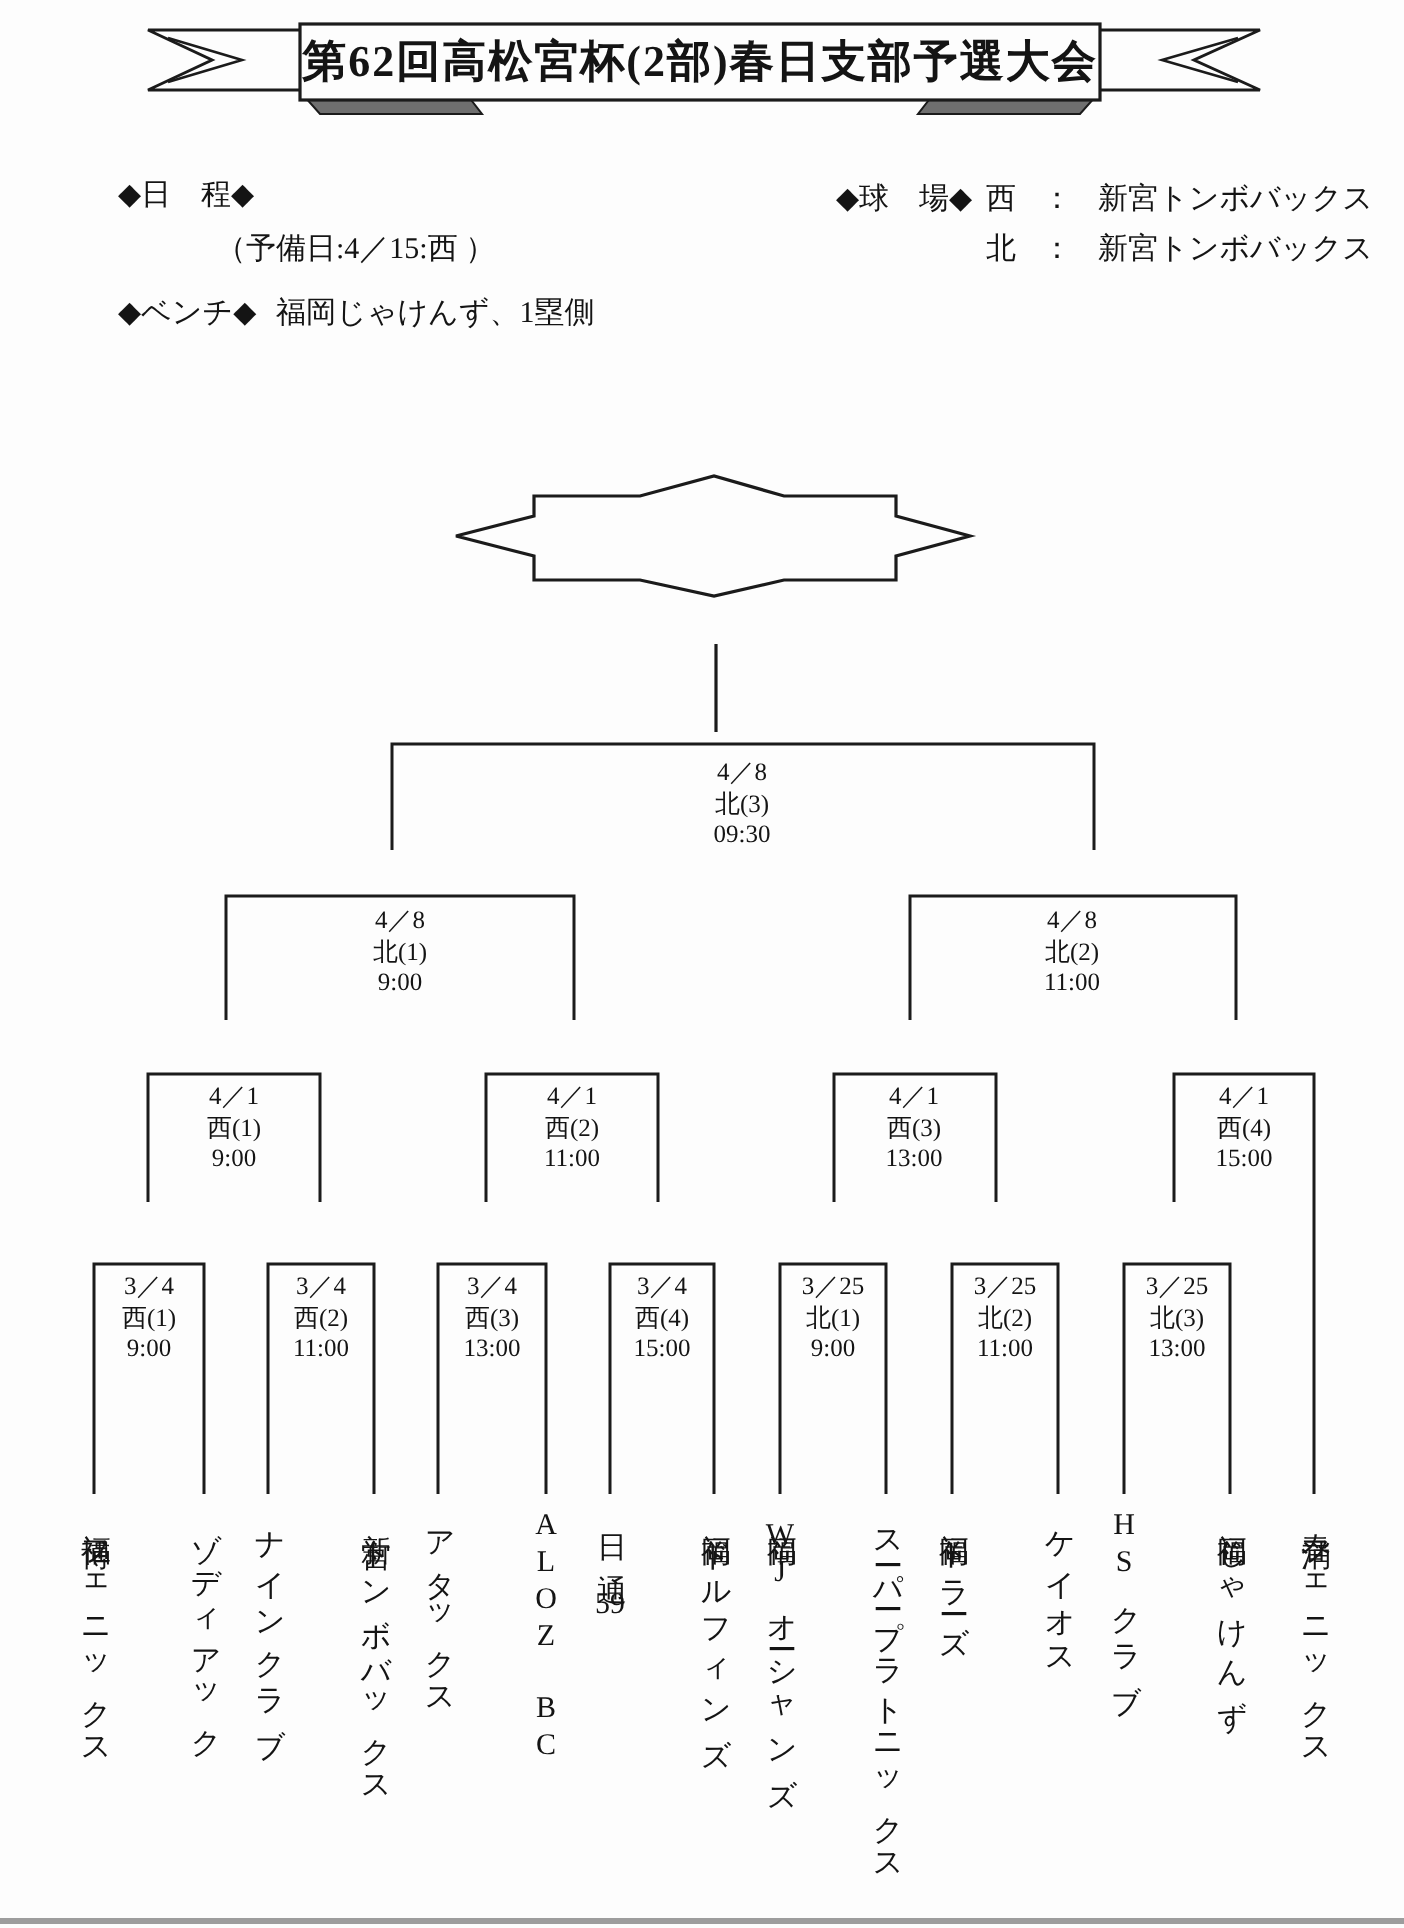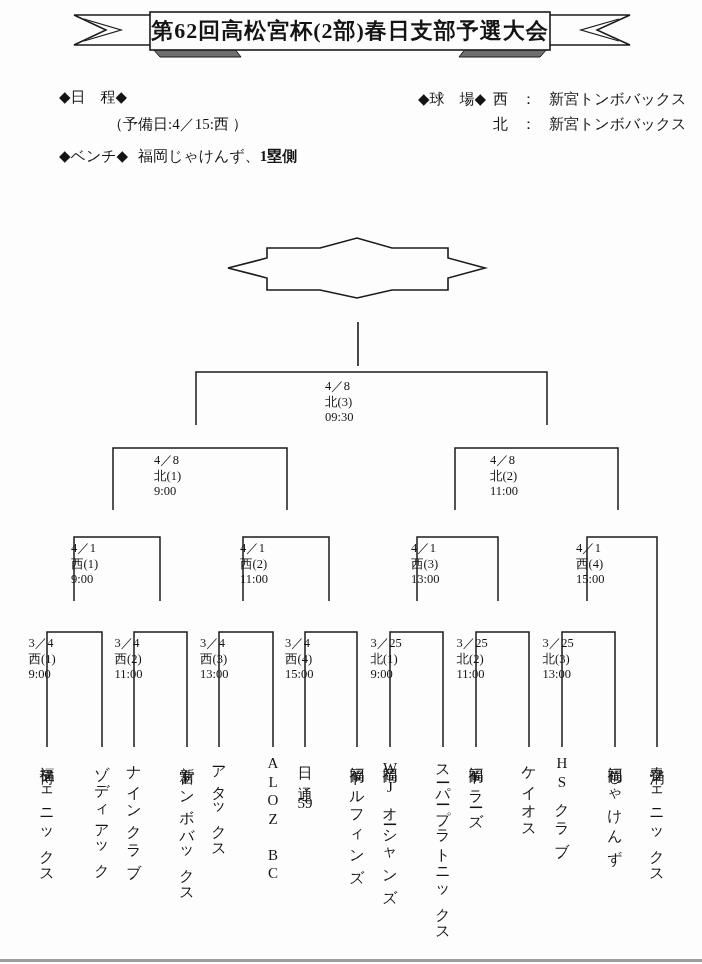--- a/index.html
+++ b/index.html
@@ -9,23 +9,23 @@
   }
   .abs{position:absolute;white-space:nowrap;}
   svg.graphics{position:absolute;left:0;top:0;}
   .banner-title{
     position:absolute;left:150px;top:12px;width:400px;height:38px;line-height:38px;
     text-align:center;font-size:22px;font-weight:600;letter-spacing:1px;
   }
   .info-text{font-size:15px;margin-left:45px;}
   .venue-line span.vkey{display:inline-block;margin-right:13px;}
   .venue-line span.vsep{display:inline-block;margin-right:13px;}
-  .bench-line b{font-weight:700;}
+  .bench-line b{font-weight:400;}
   .match-label{
-    position:absolute;width:92px;margin-left:-46px;
+    position:absolute;width:92px;margin-left:-46px;text-align:center;
     font-size:12.5px;line-height:15.5px;white-space:nowrap;
   }
   .team{
     position:absolute;top:755px;width:24px;margin-left:-12px;
     writing-mode:vertical-rl;text-orientation:upright;
     font-size:15px;letter-spacing:2.5px;line-height:24px;
   }
   .team .tcy{text-combine-upright:all;letter-spacing:normal;}
   .scan-edge{position:absolute;left:0;top:959px;width:702px;height:3px;background:#9d9d9d;}
 </style>

